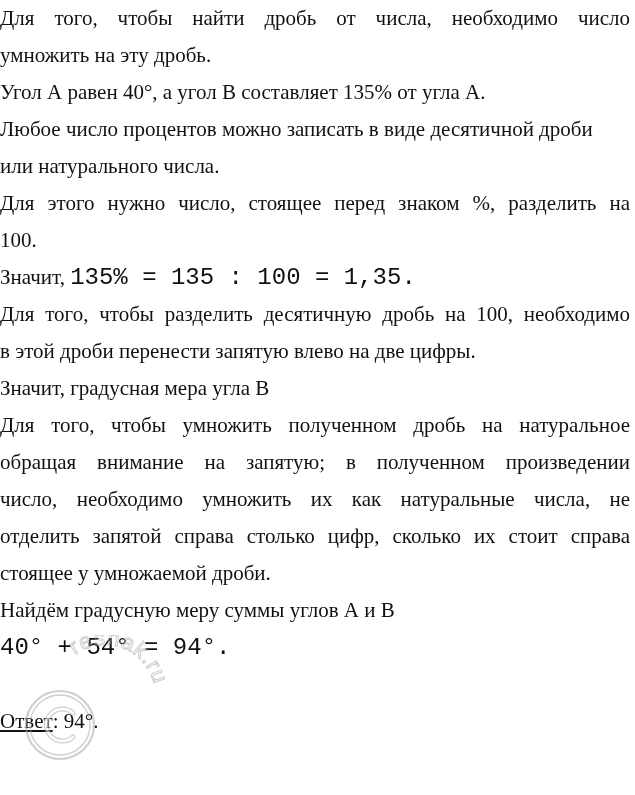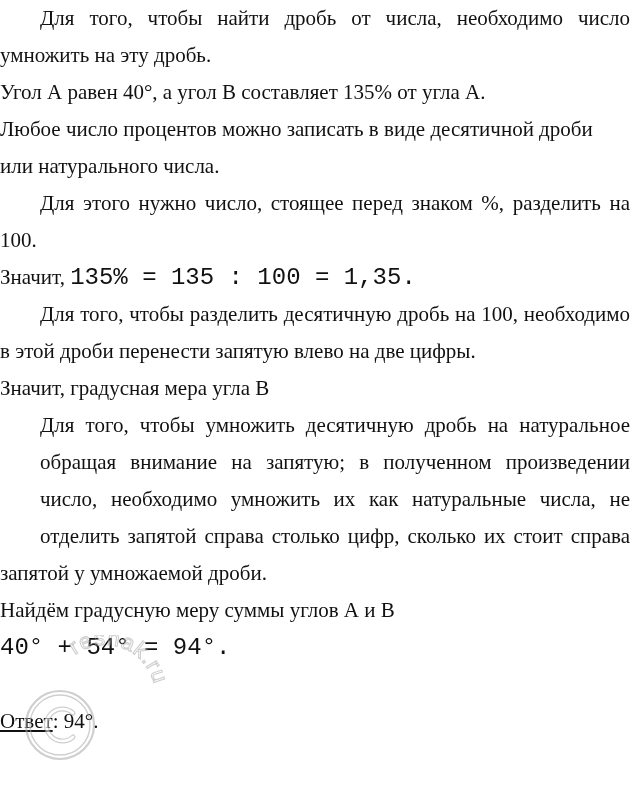--- a/index.html
+++ b/index.html
@@ -33,21 +33,20 @@
       display: block;
       height: 37px;
       white-space: nowrap;
     }
     .jline {
       display: block;
       height: 37px;
       text-align: justify;
       text-align-last: justify;
       white-space: normal;
-      padding-left: 40px;
     }
     .math {
       font-family: Liberation Mono, monospace;
       font-size: 24px;
     }
     .answer-label {
       text-decoration: underline;
     }
     .gap-answer { height: 37px; }
 
@@ -95,25 +94,25 @@
     <span class="jline">Для того, чтобы разделить десятичную дробь на 100, необходимо</span>
     <span class="line">в этой дроби перенести запятую влево на две цифры.</span>
   </div>
 
   <div class="para">
     <span class="line">Значит, градусная мера угла В</span>
   </div>
 
 
   <div class="para">
-    <span class="jline">Для того, чтобы умножить десятичную дробь на натуральное</span>
+    <span class="jline">Для того, чтобы умножить полученном дробь на натуральное</span>
     <span class="jline">обращая внимание на запятую; в полученном произведении</span>
     <span class="jline">число, необходимо умножить их как натуральные числа, не</span>
     <span class="jline">отделить запятой справа столько цифр, сколько их стоит справа</span>
-    <span class="line">запятой у умножаемой дроби.</span>
+    <span class="line">стоящее у умножаемой дроби.</span>
   </div>
 
   <div class="para">
     <span class="line">Найдём градусную меру суммы углов А и В</span>
   </div>
 
   <div class="para">
     <span class="line math">40° + 54° = 94°.</span>
   </div>
 

